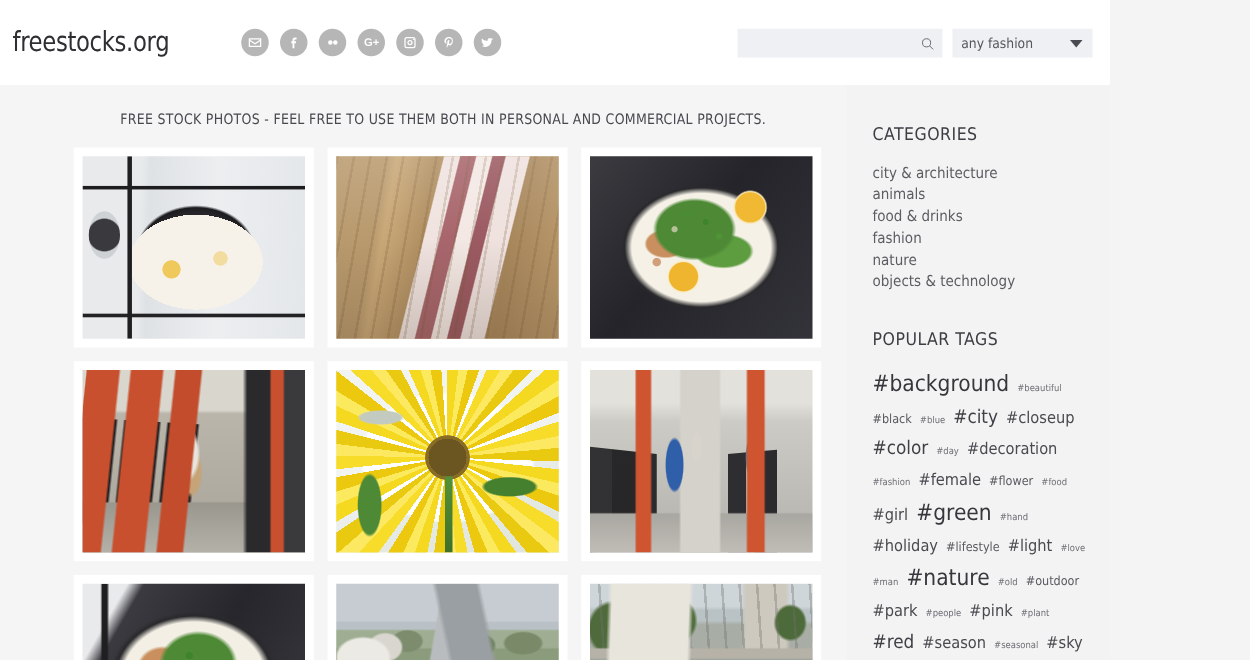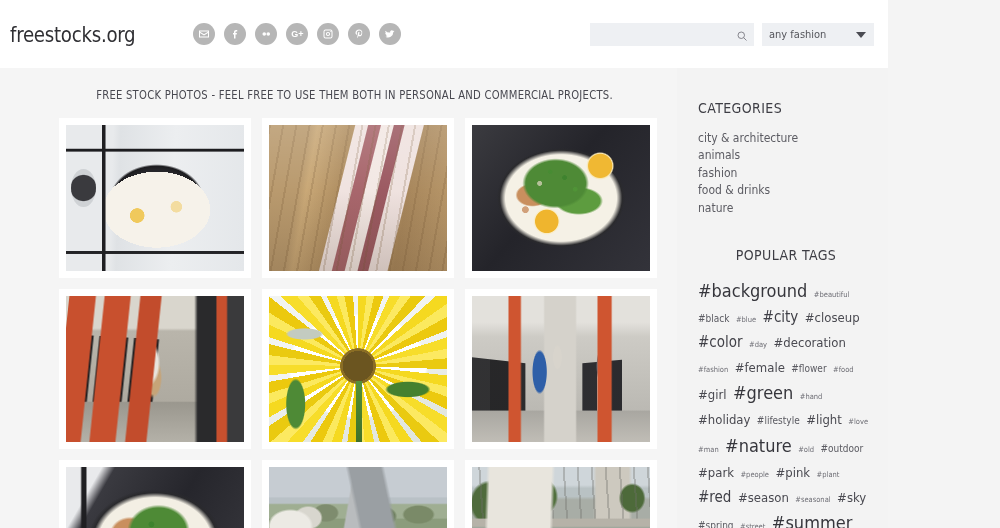--- a/index.html
+++ b/index.html
@@ -295,21 +295,21 @@
     font-family: "DejaVu Sans Condensed", "Liberation Sans", sans-serif;
     font-size: 14px; color: #3d3d44; letter-spacing: 0.4px;
     margin-bottom: 14px;
   }
   .cat-list { list-style: none; }
   .cat-list li {
     font-family: "DejaVu Sans Condensed", "Liberation Sans", sans-serif;
     font-size: 12px; color: #5c5c63; line-height: 17.4px;
     cursor: pointer;
   }
-  .tags-title { margin-top: 30px; text-align: center; }
+  .tags-title { margin-top: 30px; }
   .tag-cloud { line-height: 1.55; }
   .tag {
     color: #4a4a51; text-decoration: none; cursor: pointer;
     font-family: "DejaVu Sans Condensed", "Liberation Sans", sans-serif;
     margin-right: 2px; white-space: nowrap;
   }
   .tag.s1 { font-size: 7.5px; color: #6e6e75; }
   .tag.s2 { font-size: 10px; color: #5a5a61; text-align: right; }
   .tag.s3 { font-size: 13px; color: #4a4a51; }
   .tag.s4 { font-size: 15px; color: #3f3f46; }
@@ -419,23 +419,24 @@
           </div>
         </div>
       </div>
     </div>
 
     <div class="sidebar">
       <div class="side-title">CATEGORIES</div>
       <ul class="cat-list">
         <li>city &amp; architecture</li>
         <li>animals</li>
+        <li>food &amp; drinks</li>
         <li>fashion</li>
-        <li>food &amp; drinks</li>
         <li>nature</li>
+        <li>objects &amp; technology</li>
       </ul>
 
       <div class="side-title tags-title">POPULAR TAGS</div>
       <div class="tag-cloud"><a class="tag s5">#background</a> <a class="tag s1">#beautiful</a> <a class="tag s2">#black</a> <a class="tag s1">#blue</a> <a class="tag s4">#city</a> <a class="tag s3">#closeup</a> <a class="tag s4">#color</a> <a class="tag s1">#day</a> <a class="tag s3">#decoration</a> <a class="tag s1">#fashion</a> <a class="tag s3">#female</a> <a class="tag s2">#flower</a> <a class="tag s1">#food</a> <a class="tag s3">#girl</a> <a class="tag s5">#green</a> <a class="tag s1">#hand</a> <a class="tag s3">#holiday</a> <a class="tag s2">#lifestyle</a> <a class="tag s3">#light</a> <a class="tag s1">#love</a> <a class="tag s1">#man</a> <a class="tag s5">#nature</a> <a class="tag s1">#old</a> <a class="tag s2">#outdoor</a> <a class="tag s3">#park</a> <a class="tag s1">#people</a> <a class="tag s3">#pink</a> <a class="tag s1">#plant</a> <a class="tag s4">#red</a> <a class="tag s3">#season</a> <a class="tag s1">#seasonal</a> <a class="tag s3">#sky</a> <a class="tag s2">#spring</a> <a class="tag s1">#street</a> <a class="tag s5">#summer</a>  <a class="tag s4">#table</a>         </div>
     </div>
 
   </div>
 </div>
 
 </body></html>

